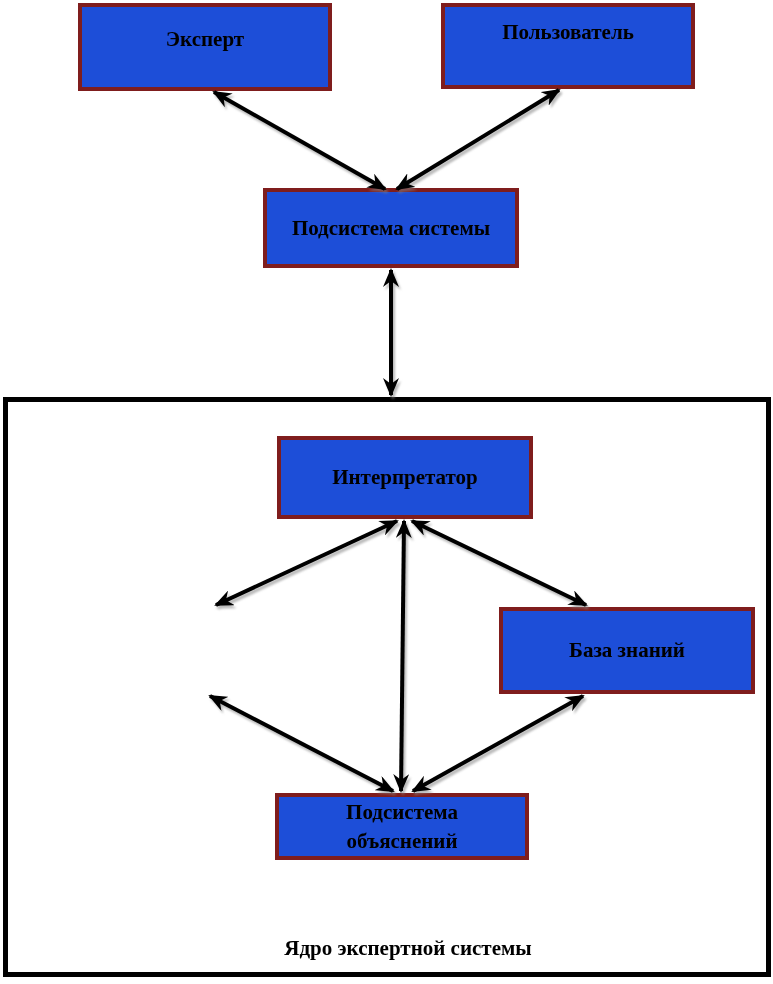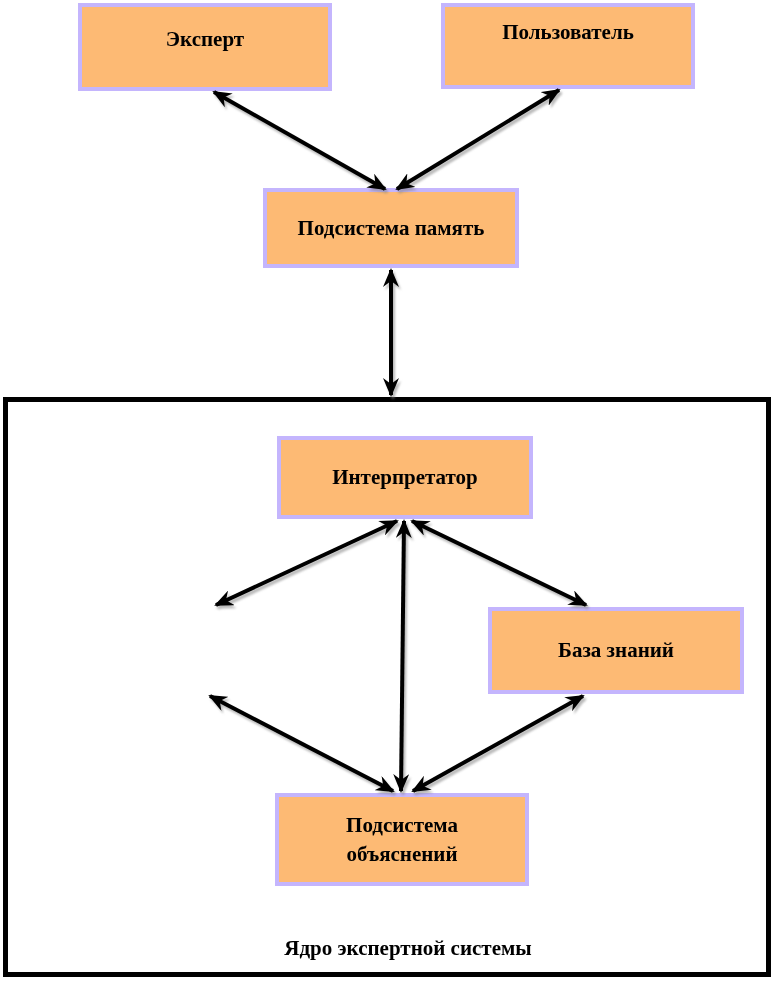--- a/index.html
+++ b/index.html
@@ -21,40 +21,40 @@
     top: 397px;
     width: 768px;
     height: 580px;
     border: 5px solid #000000;
     box-sizing: border-box;
     background: #ffffff;
     z-index: 0;
   }
   .node {
     position: absolute;
-    border: 4px solid #c4b5fd;
+    border: 4px solid #7f1d1d;
     box-sizing: border-box;
-    background: #fdba74;
+    background: #1d4ed8;
     display: flex;
     align-items: center;
     justify-content: center;
     text-align: center;
     font-weight: bold;
     font-size: 21px;
     color: #000000;
     z-index: 1;
     line-height: 1.35;
   }
   .box-expert      { left: 78px;  top: 3px;   width: 254px; height: 88px; padding-bottom: 16px; }
   .box-user        { left: 441px; top: 3px;   width: 254px; height: 86px; padding-bottom: 28px; }
   .box-dialog      { left: 263px; top: 188px; width: 256px; height: 80px; }
   .box-interpreter { left: 277px; top: 436px; width: 256px; height: 83px; }
   .box-memory      { left: 78px;  top: 607px; width: 256px; height: 87px; }
-  .box-kb          { left: 488px; top: 607px; width: 256px; height: 87px; }
-  .box-explanation { left: 275px; top: 793px; width: 254px; height: 93px; white-space: pre-line; }
+  .box-kb          { left: 499px; top: 607px; width: 256px; height: 87px; }
+  .box-explanation { left: 275px; top: 793px; width: 254px; height: 67px; white-space: pre-line; }
   .caption {
     position: absolute;
     left: 3px;
     top: 936px;
     width: 768px;
     text-align: center;
     font-weight: bold;
     font-size: 21px;
     color: #000000;
     transform: translateX(21px);
@@ -100,21 +100,21 @@
 
   <div class="node box-expert">
     <span>Эксперт</span>
   </div>
 
   <div class="node box-user">
     <span>Пользователь</span>
   </div>
 
   <div class="node box-dialog">
-    <span>Подсистема память</span>
+    <span>Подсистема системы</span>
   </div>
 
   <div class="node box-interpreter">
     <span>Интерпретатор</span>
   </div>
 
 
   <div class="node box-kb">
     <span>База знаний</span>
   </div>

